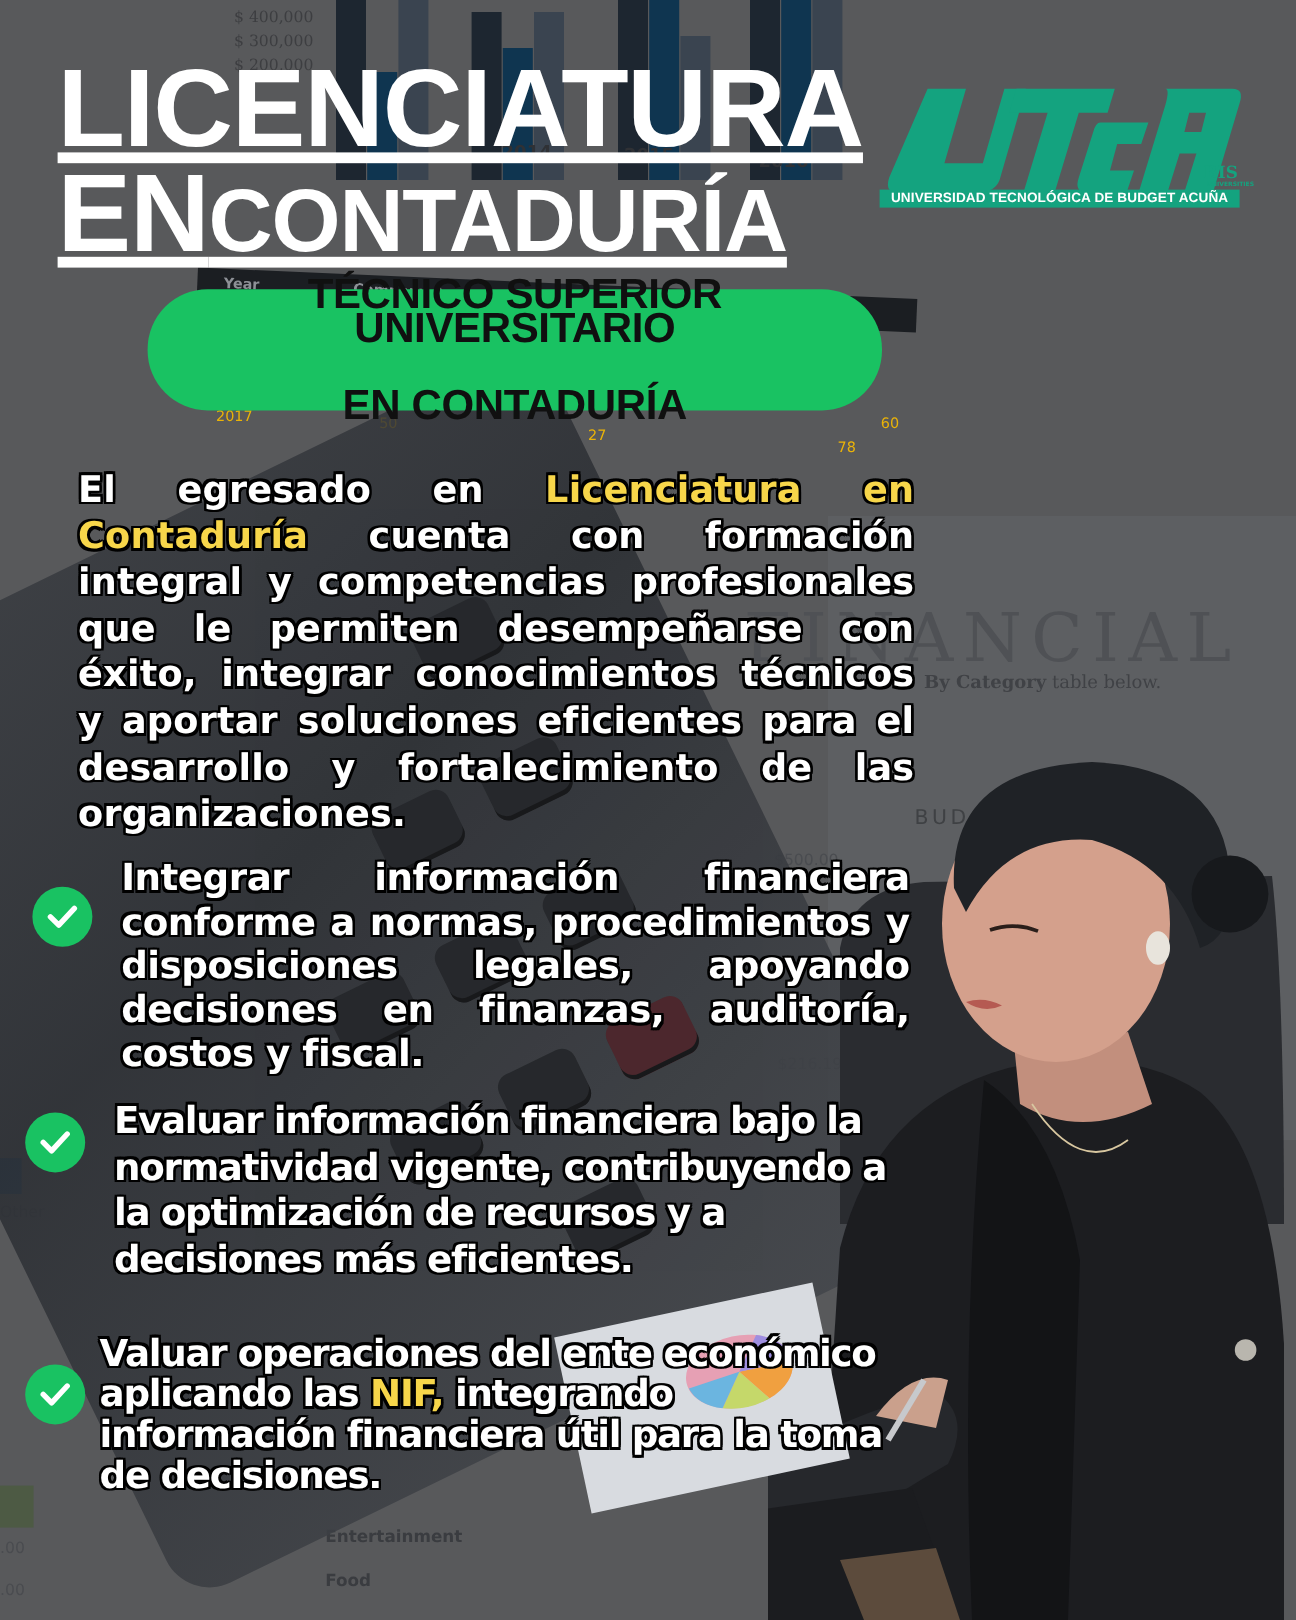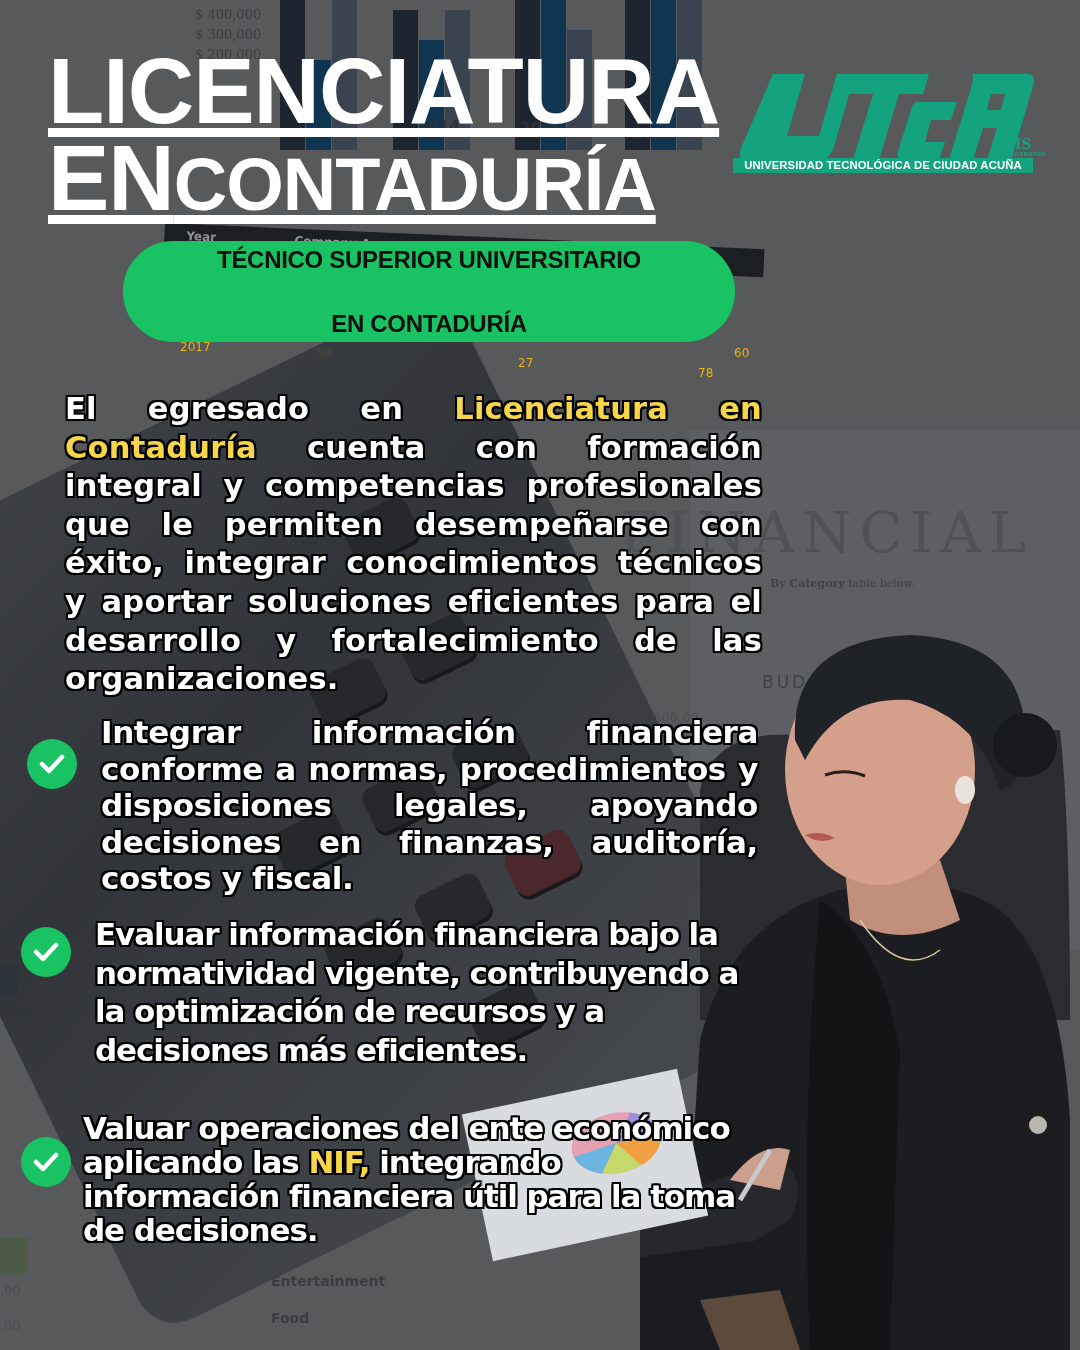--- a/index.html
+++ b/index.html
@@ -70,21 +70,21 @@
     font-family: "Liberation Sans", sans-serif; font-weight: bold; font-size: 11.3px;
     line-height: 15px; text-align: center; letter-spacing: 0.1px;
   }
 
   
   .pill {
     position: absolute; left: 123px; top: 241px; width: 612px; height: 101px;
     background: #19c262; border-radius: 50px;
     display: flex; flex-direction: column; align-items: center; justify-content: center;
     color: #101010; font-family: "Liberation Sans", sans-serif; font-weight: bold;
-    font-size: 24px; line-height: 28px; text-align: center; letter-spacing: -0.3px; gap: 36px;
+    font-size: 35px; line-height: 28px; text-align: center; letter-spacing: -0.3px; gap: 36px;
   }
 
   
   .text-stroke {
     color: #ffffff;
     text-shadow:
       -2px -2px 0 #000, 2px -2px 0 #000, -2px 2px 0 #000, 2px 2px 0 #000,
       0 -2px 0 #000, 0 2px 0 #000, -2px 0 0 #000, 2px 0 0 #000;
   }
   .intro {
@@ -133,27 +133,27 @@
   <span class="bg-year" style="left:418px;top:118px;">2014</span>
   <span class="bg-year" style="left:520px;top:120px;">2015</span>
   <span class="bg-year" style="left:632px;top:125px;">2016</span>
 
   <div class="bg-table-header">
     <span style="left:22px;">Year</span>
     <span style="left:130px;">Company A</span>
   </div>
   <span class="bg-table-num" style="left:180px;top:340px;">2017</span>
   <span class="bg-table-num" style="left:316px;top:346px;">50</span>
-  <span class="bg-table-num" style="left:518px;top:356px;text-align:center;">27</span>
+  <span class="bg-table-num" style="left:490px;top:356px;text-align:center;">27</span>
   <span class="bg-table-num" style="left:734px;top:346px;">60</span>
   <span class="bg-table-num" style="left:698px;top:366px;">78</span>
 
   <div class="bg-paper"></div>
   <span class="bg-paper-text" style="left:620px;top:500px;font-size:56px;letter-spacing:8px;color:#4f5155;">FINANCIAL</span>
-  <span class="bg-paper-text" style="left:770px;top:577px;font-size:11px;"><b>By Category</b><span> table below.</span></span>
+  <span class="bg-paper-text" style="left:770px;top:559px;font-size:15px;"><b>By Category</b><span> table below.</span></span>
   <span class="bg-budget-text" style="left:762px;top:672px;font-size:17px;">BUDGET</span>
   <span class="bg-side-label" style="left:645px;top:710px;">$500.00</span>
   <span class="bg-side-label" style="left:648px;top:880px;">$216.19</span>
   <span class="bg-side-label" style="left:0px;top:1003px;">Other</span>
   <span class="bg-side-label" style="left:0px;top:1283px;">.00</span>
   <span class="bg-side-label" style="left:0px;top:1318px;">.00</span>
   <span class="bg-bottom-label" style="left:271px;top:1273px;">Entertainment</span>
   <span class="bg-bottom-label" style="left:271px;top:1310px;">Food</span>
   <div style="position:absolute;left:0;top:1238px;width:28px;height:35px;background:#4d5a44;"></div>
   <div style="position:absolute;left:0;top:965px;width:18px;height:30px;background:#2c4a66;"></div>
@@ -226,21 +226,21 @@
     <path d="M38 6 L70 6 L52 68 L84 68 L102 6 L120 6 L98 82 Q94 92 82 92 L12 92 Q2 92 6 80 Z" fill="#14a37f"></path>
 
     <path d="M112 6 L194 6 L188 26 L164 26 L144 92 L118 92 L138 26 L106 26 Z" fill="#14a37f"></path>
 
     <path d="M182 34 L222 34 L216 52 L196 52 L190 74 L210 74 L204 92 L170 92 Q160 92 164 80 L176 42 Q178 34 182 34 Z" fill="#14a37f"></path>
 
     <path d="M236 6 L292 6 Q302 6 298 18 L276 92 L252 92 L262 60 L248 60 L238 92 L214 92 L236 20 Q240 6 236 6 Z M256 26 L252 42 L266 42 L270 26 Z" fill="#14a37f"></path>
   </svg>
   <span class="logo-bis">BIS</span>
   <span class="logo-univ">UNIVERSITIES</span>
-  <div class="logo-caption">UNIVERSIDAD TECNOLÓGICA DE CIUDAD ACUÑA</div>
+  <div class="logo-caption">UNIVERSIDAD TECNOLÓGICA DE BUDGET ACUÑA</div>
 </div>
 
 <div class="pill">
   <span>TÉCNICO SUPERIOR UNIVERSITARIO</span>
   <span>EN CONTADURÍA</span>
 </div>
 
 <p class="intro text-stroke"><span>El egresado en </span><span class="highlight">Licenciatura en Contaduría</span><span> cuenta con formación integral y competencias profesionales que le permiten desempeñarse con éxito, integrar conocimientos técnicos y aportar soluciones eficientes para el desarrollo y fortalecimiento de las organizaciones.</span></p>
 
 <div class="bullet b1">

